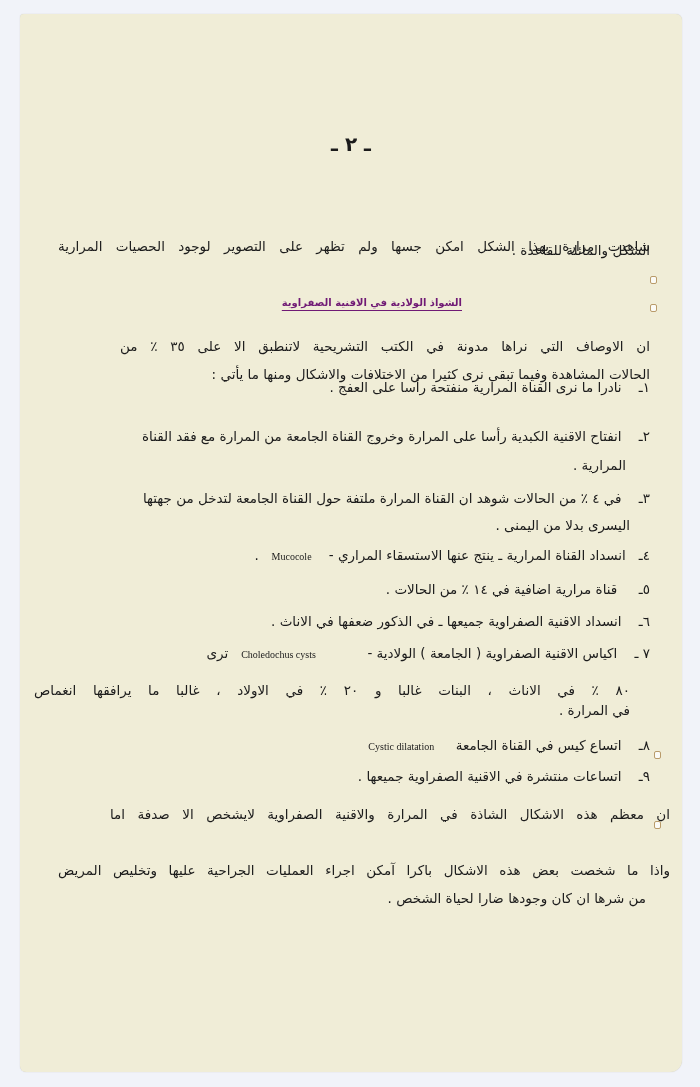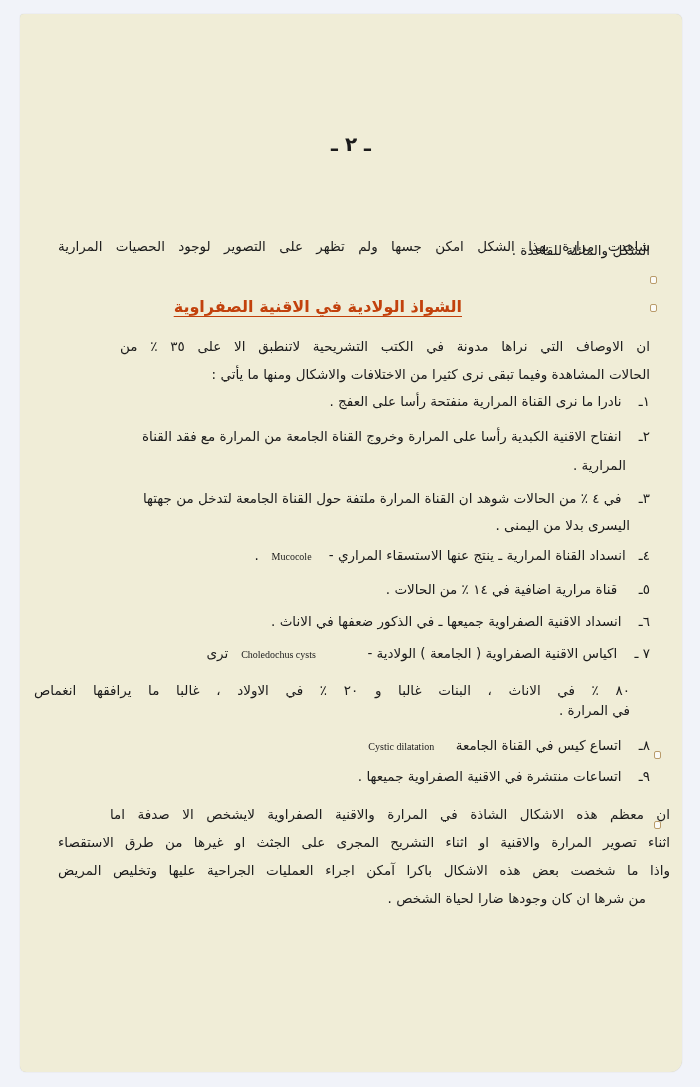--- a/index.html
+++ b/index.html
@@ -50,25 +50,25 @@
     font-size: 20px;
     font-weight: bold;
     color: #1b1b1b;
     letter-spacing: 2px;
   }
   .heading {
     position: absolute;
     direction: rtl;
     right: 220px;
     top: 283px;
-    font-size: 16px;
+    font-size: 10px;
     font-weight: bold;
     text-decoration: underline;
     text-underline-offset: 4px;
-    color: #c2410c;
+    color: #701a75;
     white-space: nowrap;
   }
   .hole {
     position: absolute;
     width: 5px;
     height: 6px;
     background: #fbfbf6;
     border: 1px solid #b99b6a;
     border-radius: 2px;
   }
@@ -85,21 +85,21 @@
   <div class="page-number">ـ ٢ ـ</div>
 
   <div class="line justify" style="right:32px; top:200px; width:592px;margin-top:22px;">شاهدت مرارة بهذا الشكل امكن جسها ولم تظهر على التصوير لوجود الحصيات المرارية</div>
   <div class="line" style="right:32px; top:226px;">الشكل والمائلة للقاعدة .</div>
 
   <div class="heading">الشواذ الولادية في الاقنية الصفراوية</div>
 
   <div class="line justify" style="right:32px; top:322px; width:530px;">ان الاوصاف التي نراها مدونة في الكتب التشريحية لاتنطبق الا على ٣٥ ٪ من</div>
   <div class="line" style="right:32px; top:350px;">الحالات المشاهدة وفيما تبقى نرى كثيرا من الاختلافات والاشكال ومنها ما يأتي :</div>
 
-  <div class="line" style="right:32px; top:377px;margin-left:41px;">
+  <div class="line" style="right:32px; top:363px;margin-left:41px;">
     <span>١ـ</span>
     <span>&nbsp;&nbsp;</span>
     <span>نادرا ما نرى القناة المرارية منفتحة رأسا على العفج .</span>
   </div>
 
   <div class="line" style="right:32px; top:412px; width:616px;">
     <span>٢ـ</span>
     <span>&nbsp;&nbsp;</span>
     <span>انفتاح الاقنية الكبدية رأسا على المرارة وخروج القناة الجامعة من المرارة مع فقد القناة</span>
   </div>
@@ -154,21 +154,20 @@
     <span class="latin">Cystic dilatation</span>
   </div>
 
   <div class="line" style="right:32px; top:752px;">
     <span>٩ـ</span>
     <span>&nbsp;&nbsp;</span>
     <span>اتساعات منتشرة في الاقنية الصفراوية جميعها .</span>
   </div>
 
   <div class="line justify" style="right:12px; top:790px; width:560px;">ان معظم هذه الاشكال الشاذة في المرارة والاقنية الصفراوية لايشخص الا صدفة اما</div>
-  <div class="line justify" style="right:12px; top:818px; width:612px;">اثناء تصوير المرارة والاقنية او اثناء التشريح المجرى على الجثث او غيرها من طرق الاستقصاء</div>
   <div class="line justify" style="right:12px; top:846px; width:612px;">واذا ما شخصت بعض هذه الاشكال باكرا آمكن اجراء العمليات الجراحية عليها وتخليص المريض</div>
   <div class="line" style="right:36px; top:874px;">من شرها ان كان وجودها ضارا لحياة الشخص .</div>
 
   <div class="hole" style="left:630px; top:262px;"></div>
   <div class="hole" style="left:630px; top:290px;"></div>
   <div class="hole" style="left:634px; top:737px;"></div>
   <div class="hole" style="left:634px; top:807px;"></div>
 </div>
 
 </body></html>

